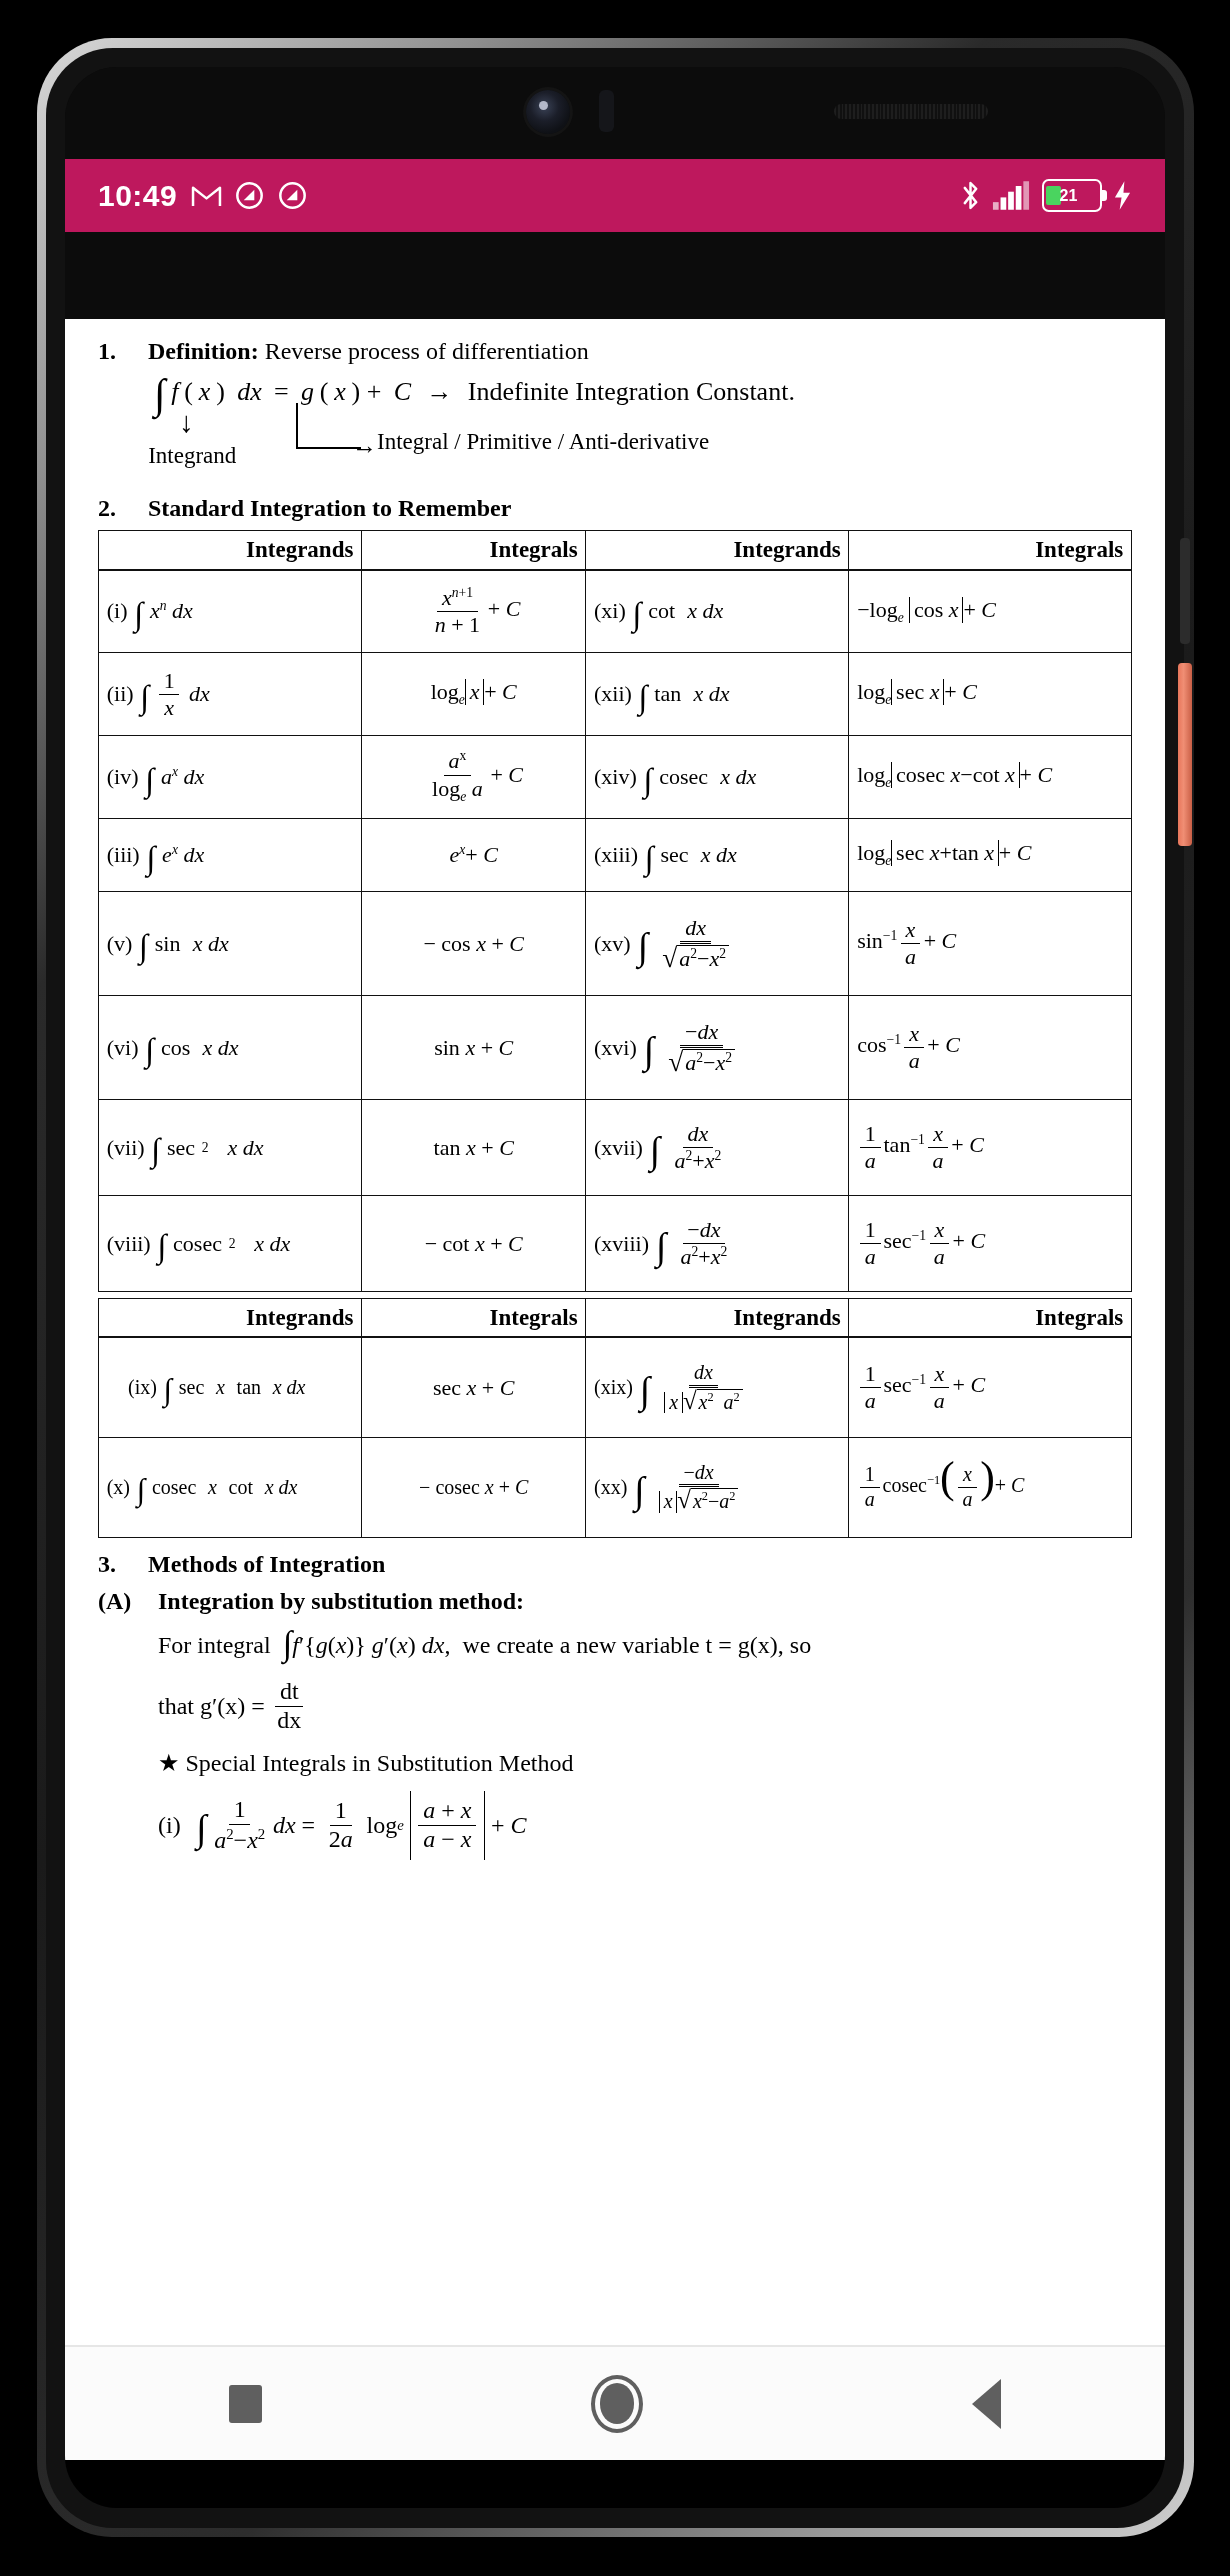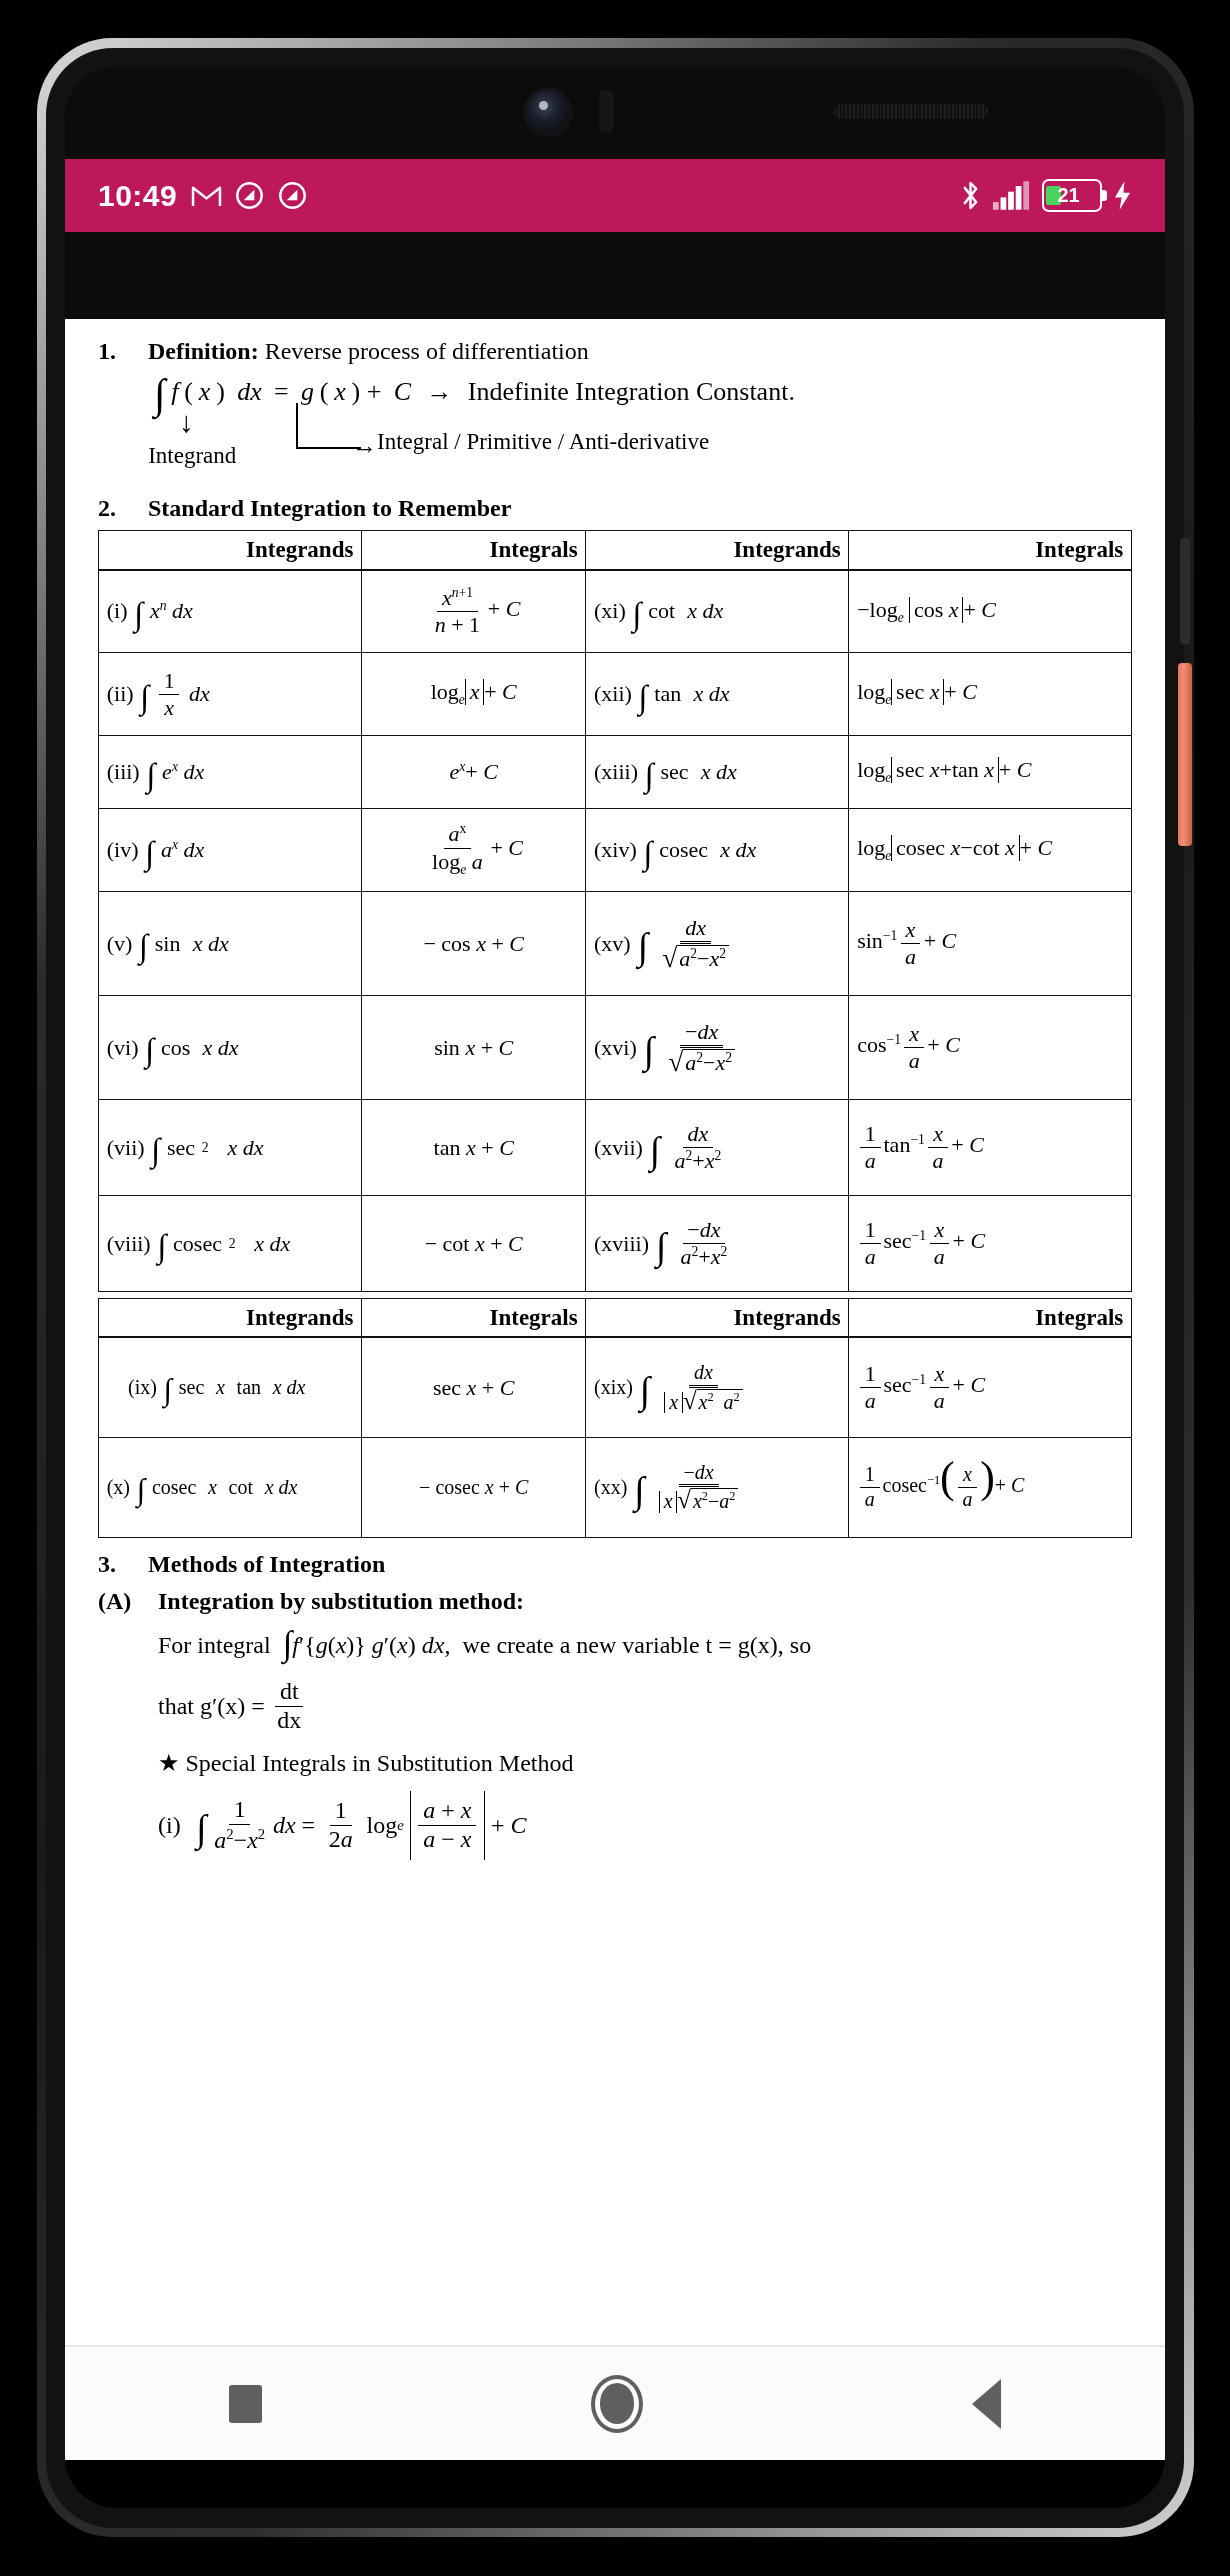--- a/index.html
+++ b/index.html
@@ -47,21 +47,21 @@
   
   .statusbar{position:absolute;left:0;top:92px;width:1100px;height:73px;background:#be185d;
     display:flex;align-items:center;justify-content:space-between;padding:0 33px;box-sizing:border-box;color:#fff;}
   .sb-left{display:flex;align-items:center;gap:13.5px;}
   .sb-time{font-size:30px;font-weight:bold;letter-spacing:0.5px;}
   .sb-right{display:flex;align-items:center;gap:11.5px;}
   .ic{display:inline-flex;align-items:center;justify-content:center;}
   .batt{position:relative;width:56px;height:29px;border:2.9px solid #fff;border-radius:6.7px;display:flex;align-items:center;}
   .batt:after{content:"";position:absolute;right:-7.7px;top:8.7px;width:4.8px;height:11.5px;background:#fff;border-radius:0 2.9px 2.9px 0;}
   .batt .fill{width:14.4px;height:19px;margin-left:2.9px;background:#4ad45f;border-radius:1.9px;}
-  .batt .num{position:absolute;left:0;right:0;text-align:center;font-size:20px;font-weight:bold;color:#fff;}
+  .batt .num{position:absolute;left:0;right:0;text-align:center;font-size:16px;font-weight:bold;color:#fff;}
 
   
   .appbar{position:absolute;left:0;top:165px;width:1100px;height:87px;background:#242c46;
      display:flex;align-items:center;padding:0 0 0 0;box-sizing:border-box;}
   .page-pill{margin-left:0;background:#fff;color:#1e2540;font-size:32px;font-weight:bold;
      padding:6.7px 25px 8.7px 25px;border-radius:0 38px 38px 0;letter-spacing:0px;}
   .appbar-title{color:#fff;font-size:31px;font-weight:bold;margin-left:25px;flex:1;}
   .appbar-icons{display:flex;align-items:center;gap:44px;margin-right:42px;}
   .bookmark{width:25px;height:38px;border:3.8px solid #fff;border-bottom:none;position:relative;box-sizing:border-box;}
   .bookmark:after{content:"";position:absolute;left:-3.8px;bottom:-17.3px;width:0;height:0;
@@ -296,51 +296,51 @@
                     <i class="v">dx</i>
                   </span>
                 </td>
             <td class="ctr">log<sub class="s"><i class="v">e</i></sub><span class="absbar"><i class="v">x</i></span>+&nbsp;<i class="v">C</i></td>
             <td>
                   <span class="cellflex"><span>(xii)</span><span class="bigint" style="font-size:33px;">∫</span>tan&nbsp;<i class="v">x dx</i></span>
                 </td>
             <td>log<sub class="s"><i class="v">e</i></sub><span class="absbar">sec&nbsp;<i class="v">x</i></span>+&nbsp;<i class="v">C</i></td>
           </tr>
 
+          <tr style="height:83px;">
+            <td>
+                  <span class="cellflex">
+                    <span>(iv)</span>
+                    <span class="bigint" style="font-size:33px;">∫</span>
+                    <i class="v">a<sup class="s">x</sup>&nbsp;dx</i>
+                  </span>
+                </td>
+            <td class="ctr"><span class="frac">
+                    <span class="n"><i class="v">a</i><sup class="s">x</sup></span>
+                    <span class="d">log<sub class="s"><i class="v">e</i></sub>&nbsp;<i class="v">a</i></span>
+                  </span>+&nbsp;<i class="v">C</i></td>
+            <td>
+                  <span class="cellflex"><span>(xiv)</span><span class="bigint" style="font-size:33px;">∫</span>cosec&nbsp;<i class="v">x dx</i></span>
+                </td>
+            <td>log<sub class="s"><i class="v">e</i></sub><span class="absbar">cosec&nbsp;<i class="v">x</i>−cot&nbsp;<i class="v">x</i></span>+&nbsp;<i class="v">C</i></td>
+          </tr>
+
           <tr style="height:73px;">
             <td>
                   <span class="cellflex">
                     <span>(iii)</span>
                     <span class="bigint" style="font-size:33px;">∫</span>
                     <i class="v">e<sup class="s">x</sup>&nbsp;dx</i>
                   </span>
                 </td>
             <td class="ctr"><i class="v">e<sup class="s">x</sup></i>+&nbsp;<i class="v">C</i></td>
             <td>
                   <span class="cellflex"><span>(xiii)</span><span class="bigint" style="font-size:33px;">∫</span>sec&nbsp;<i class="v">x dx</i></span>
                 </td>
             <td>log<sub class="s"><i class="v">e</i></sub><span class="absbar">sec&nbsp;<i class="v">x</i>+tan&nbsp;<i class="v">x</i></span>+&nbsp;<i class="v">C</i></td>
-          </tr>
-
-          <tr style="height:83px;">
-            <td>
-                  <span class="cellflex">
-                    <span>(iv)</span>
-                    <span class="bigint" style="font-size:33px;">∫</span>
-                    <i class="v">a<sup class="s">x</sup>&nbsp;dx</i>
-                  </span>
-                </td>
-            <td class="ctr"><span class="frac">
-                    <span class="n"><i class="v">a</i><sup class="s">x</sup></span>
-                    <span class="d">log<sub class="s"><i class="v">e</i></sub>&nbsp;<i class="v">a</i></span>
-                  </span>+&nbsp;<i class="v">C</i></td>
-            <td>
-                  <span class="cellflex"><span>(xiv)</span><span class="bigint" style="font-size:33px;">∫</span>cosec&nbsp;<i class="v">x dx</i></span>
-                </td>
-            <td>log<sub class="s"><i class="v">e</i></sub><span class="absbar">cosec&nbsp;<i class="v">x</i>−cot&nbsp;<i class="v">x</i></span>+&nbsp;<i class="v">C</i></td>
           </tr>
 
           <tr style="height:104px;">
             <td>
                   <span class="cellflex"><span>(v)</span><span class="bigint" style="font-size:33px;">∫</span>sin&nbsp;<i class="v">x dx</i></span>
                 </td>
             <td class="ctr">−&nbsp;cos&nbsp;<i class="v">x</i>&nbsp;+&nbsp;<i class="v">C</i></td>
             <td>
                   <span class="cellflex">
                     <span>(xv)</span>

